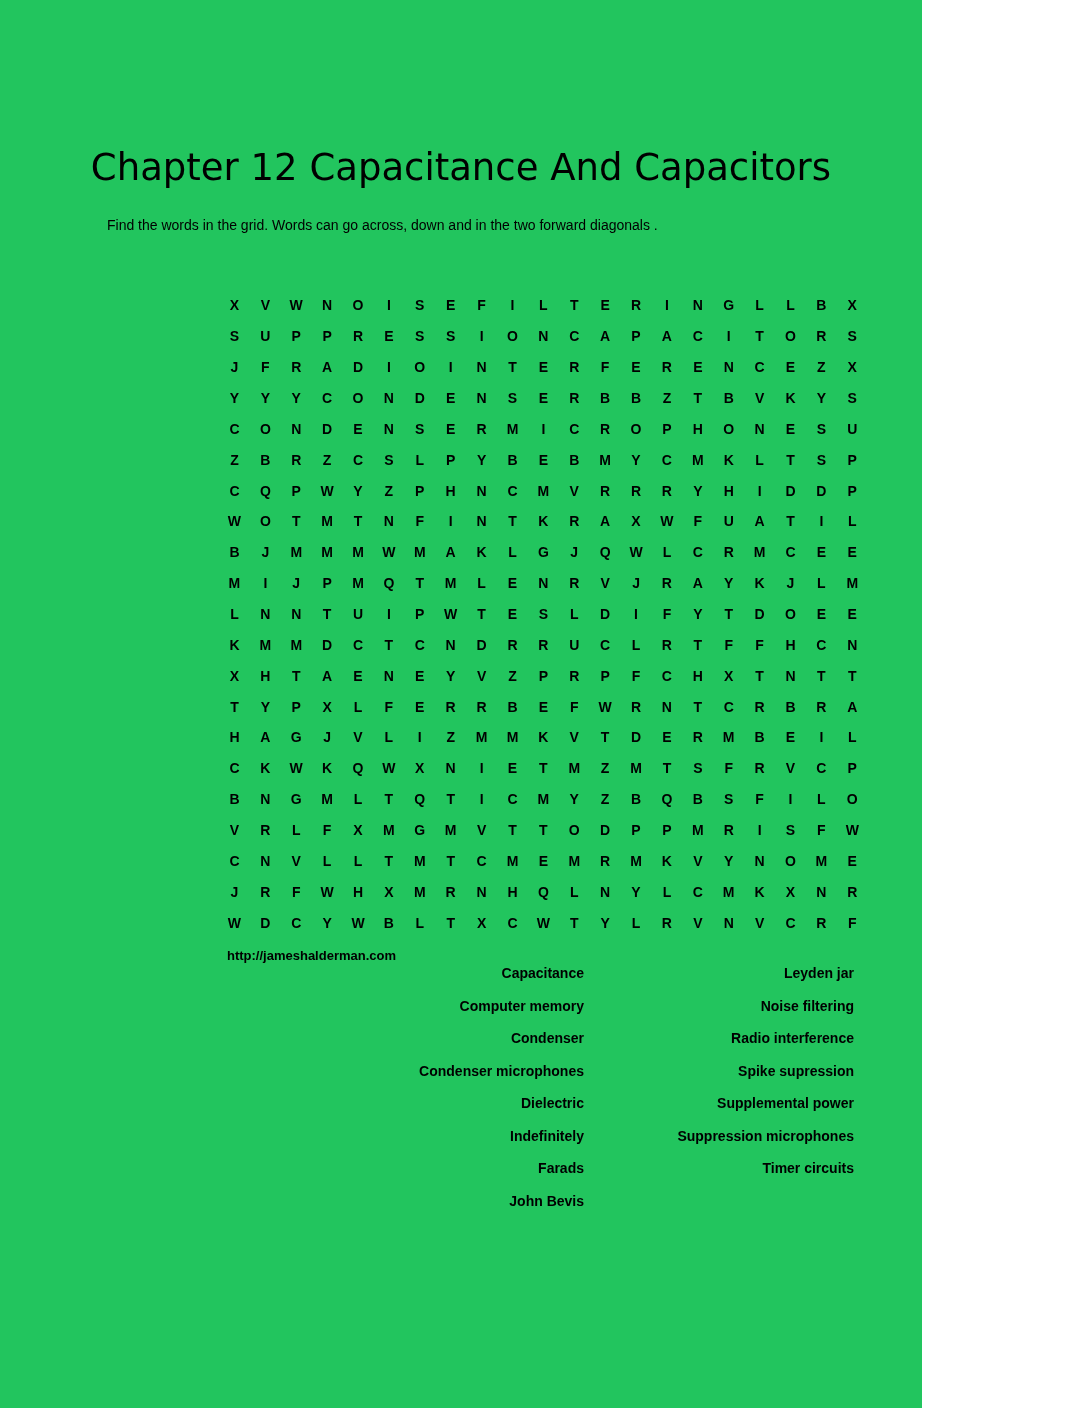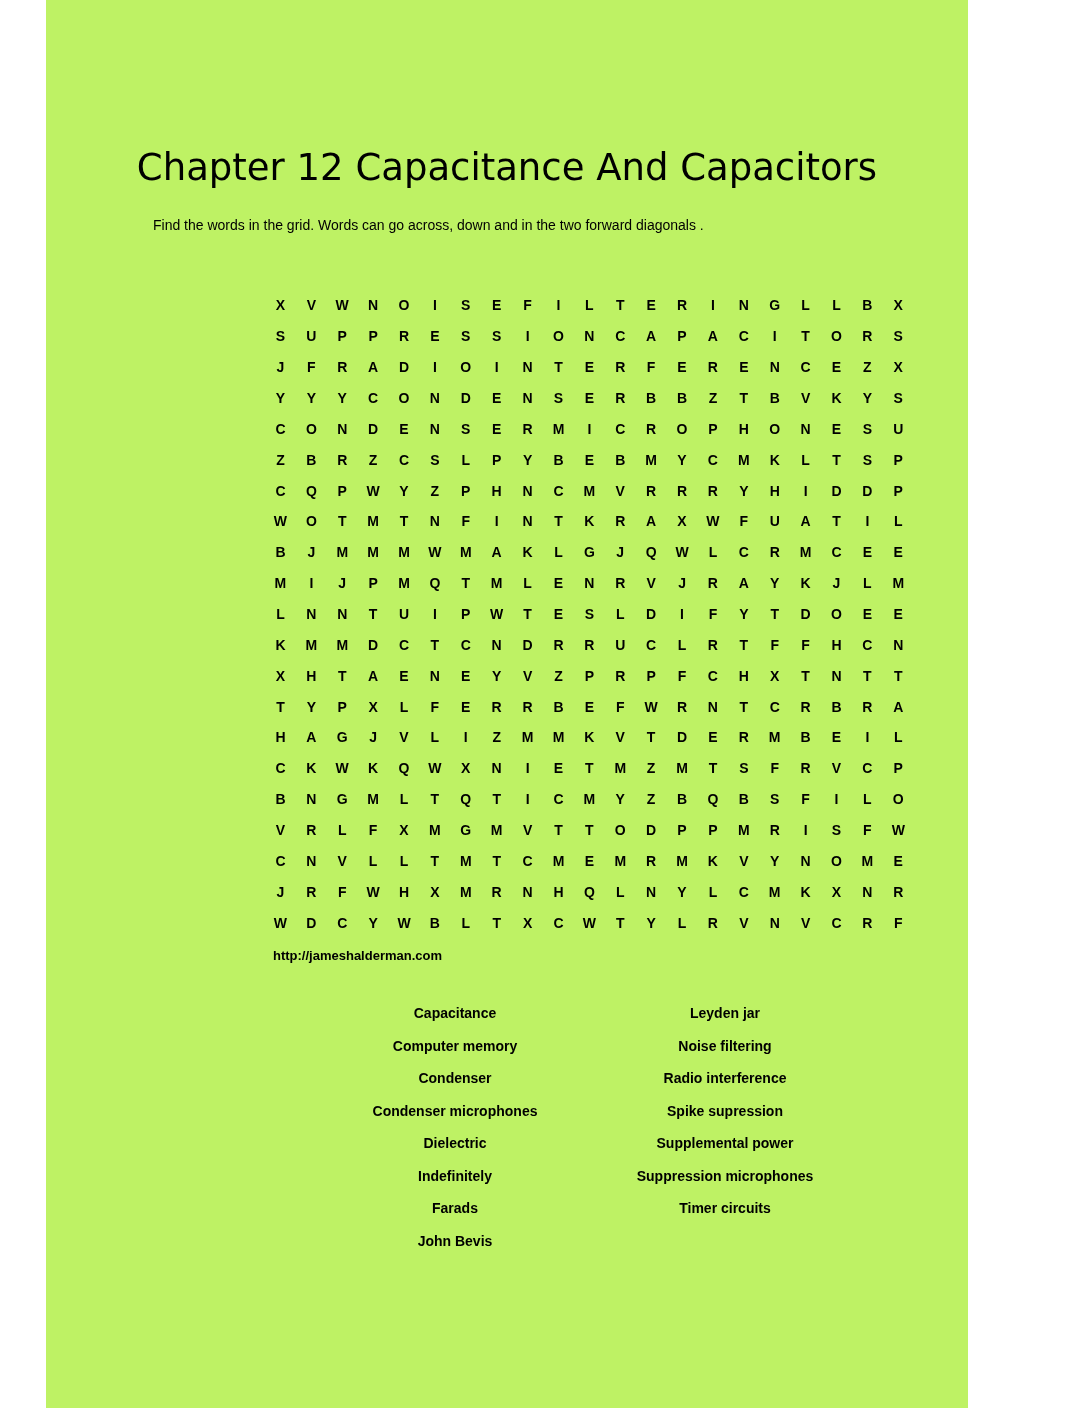--- a/index.html
+++ b/index.html
@@ -4,24 +4,23 @@
 <style>
   html, body {
     margin: 0;
     padding: 0;
     background: #ffffff;
   }
   .page {
     position: relative;
     width: 922px;
     height: 1408px;
-    background: #bef264;
+    background: #22c55e;
     color: #000000;
     overflow: hidden;
-    margin-left: 46px;
   }
   .title {
     position: absolute;
     top: 146px;
     left: 0;
     width: 100%;
     text-align: center;
     font-family: "DejaVu Sans", sans-serif;
     font-size: 37px;
     font-weight: 500;
@@ -59,23 +58,23 @@
     position: absolute;
     left: 227px;
     top: 948px;
     font-family: "Liberation Sans", sans-serif;
     font-size: 13px;
     font-weight: bold;
     color: #000000;
   }
   .word-col {
     position: absolute;
-    top: 997px;
+    top: 957px;
     width: 350px;
-    text-align: center;
+    text-align: right;
   }
   .word-col-left  { left: 234px; }
   .word-col-right { left: 504px; }
   .word-item {
     height: 32.5px;
     line-height: 32.5px;
     font-family: "Liberation Sans", sans-serif;
     font-size: 14px;
     font-weight: bold;
     color: #000000;

